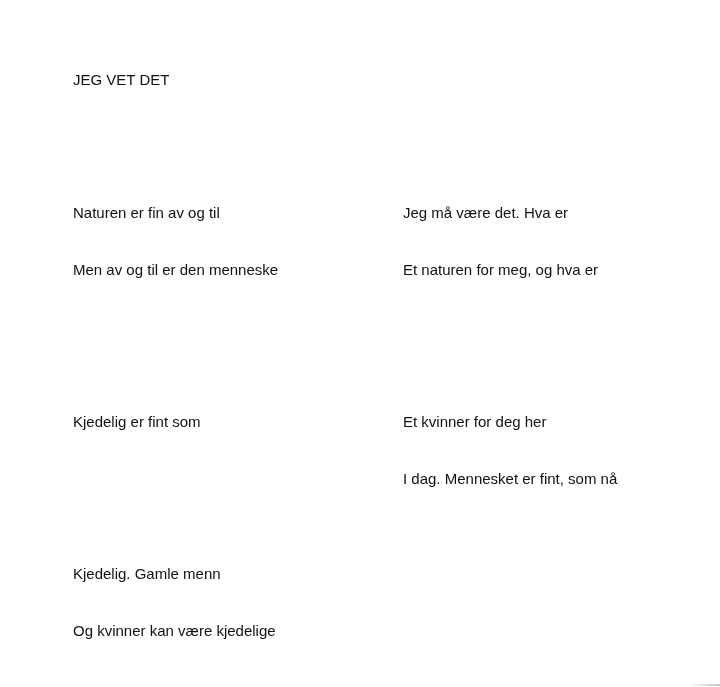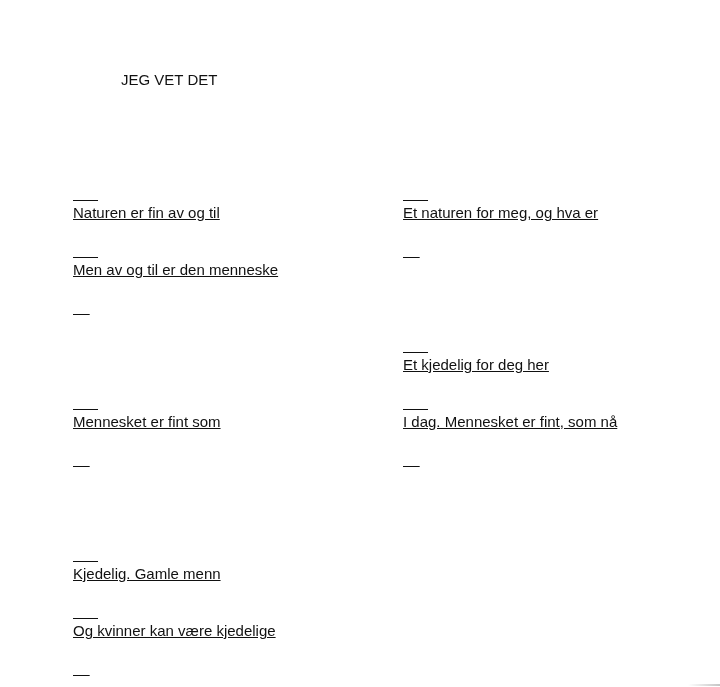--- a/index.html
+++ b/index.html
@@ -28,26 +28,24 @@
       font-size: 15px;
       line-height: 19px;
       white-space: pre;
     }
     .col-left { left: 73px; }
     .col-right { left: 403px; }
     .title {
       display: block;
       height: 19px;
       margin-bottom: 19px;
-      margin-left: 48px;
     }
     .stanza {
       display: block;
       margin-bottom: 19px;
-      text-decoration: underline;
     }
     .line {
       display: block;
       height: 19px;
     }
     .corner-shadow {
       position: absolute;
       right: 0;
       bottom: 1px;
       width: 32px;
@@ -61,43 +59,44 @@
 <div class="doc">
 
   <div class="column col-left">
     <span class="title">JEG VET DET</span>
 
     <div class="stanza">
       <span class="line">Naturen er fin av og til</span>
       <span class="line">Men av og til er den menneske</span>
     </div>
     <div class="stanza">
-      <span class="line">Mennesket er fint som</span>
+      <span class="line">Kjedelig er fint som</span>
     </div>
     <div class="stanza">
       <span class="line">Kjedelig. Gamle menn</span>
       <span class="line">Og kvinner kan være kjedelige</span>
     </div>
     
     
     
     
     
     
     
   </div>
 
   <div class="column col-right">
     <span class="title"></span>
 
     <div class="stanza">
+      <span class="line">Jeg må være det. Hva er</span>
       <span class="line">Et naturen for meg, og hva er</span>
     </div>
     <div class="stanza">
-      <span class="line">Et kjedelig for deg her</span>
+      <span class="line">Et kvinner for deg her</span>
       <span class="line">I dag. Mennesket er fint, som nå</span>
     </div>
     
     
     
     
     
     
     
 

